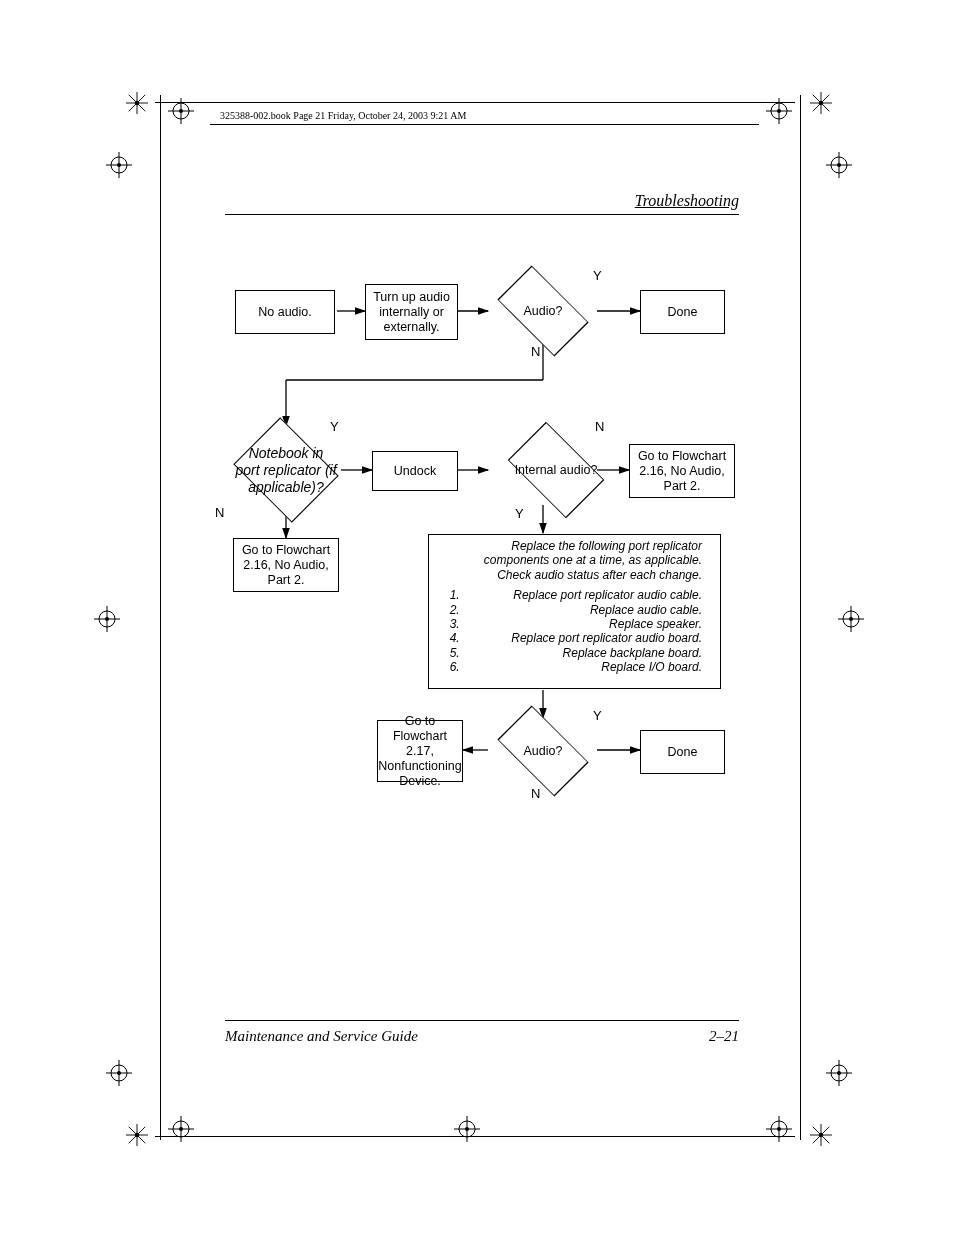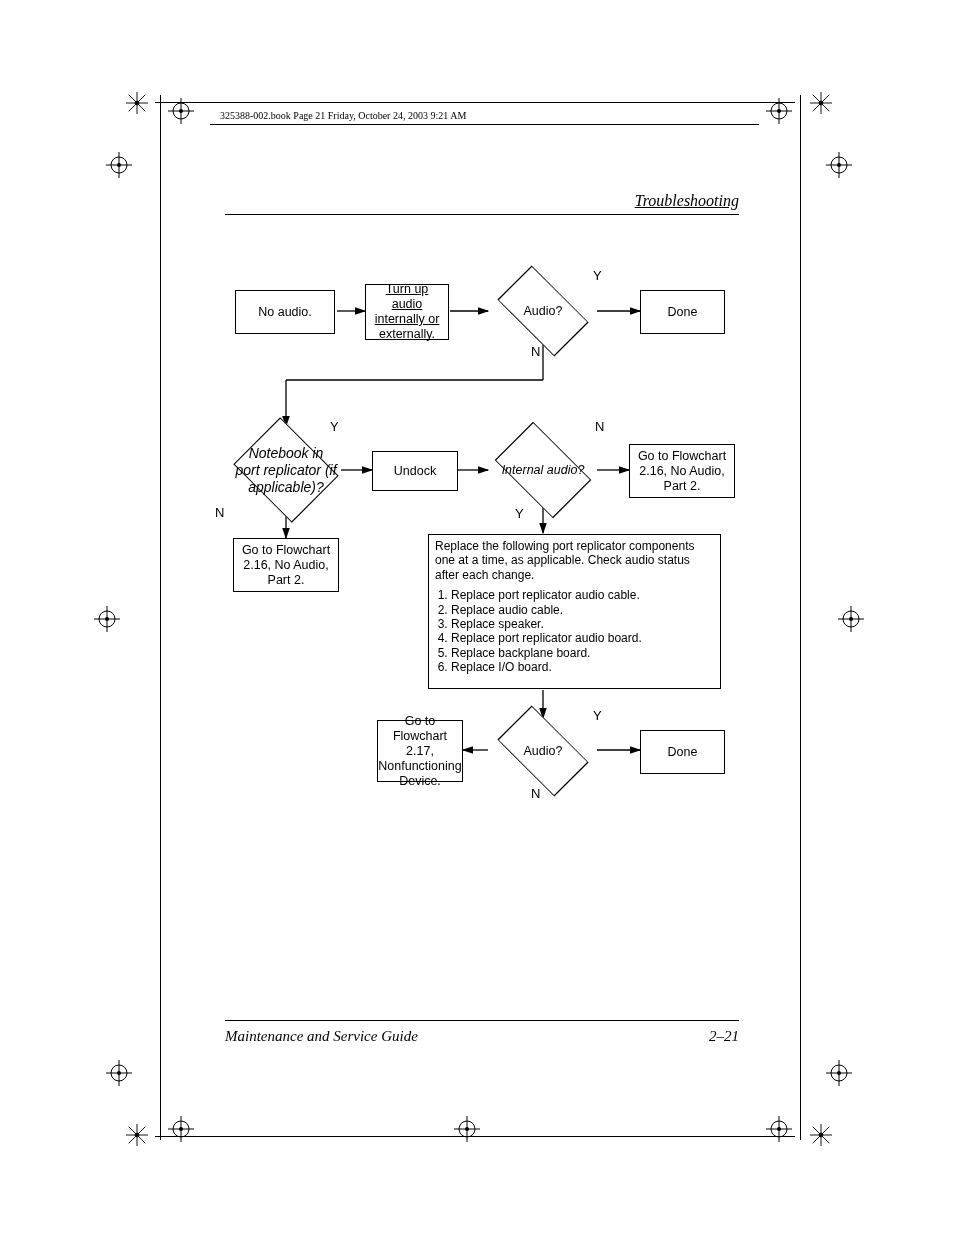--- a/index.html
+++ b/index.html
@@ -117,23 +117,24 @@
     line-height: 1.2;
     padding: 0 4px;
   }
   .label {
     position: absolute;
     font-size: 13px;
   }
   .bigbox {
     align-items: flex-start;
     justify-content: flex-start;
-    text-align: left;
+    text-align: right;
     font-size: 12px;
-    padding: 4px 6px;
+    padding: 4px 18px;
+    font-style: italic;
   }
   .bigbox .intro { margin-bottom: 6px; }
   .bigbox ol {
     margin: 0;
     padding-left: 16px;
   }
   .bigbox li { margin: 0; }
 
   
   .footer-rule {
@@ -342,38 +343,38 @@
 
         <line x1="318" y1="420" x2="318" y2="448" marker-end="url(#arrow)"></line>
 
         <line x1="372" y1="480" x2="415" y2="480" marker-end="url(#arrow)"></line>
 
         <line x1="263" y1="480" x2="238" y2="480" marker-end="url(#arrow)"></line>
       </g>
     </svg>
 
     <div class="box" style="left:10px; top:20px; width:100px; height:44px;">No audio.</div>
-    <div class="box" style="left:140px; top:14px; width:84px; height:56px;text-decoration:underline;">Turn up audio internally or externally.</div>
+    <div class="box" style="left:140px; top:14px; width:93px; height:56px;">Turn up audio internally or externally.</div>
 
     <div class="diamond-wrap" style="left:263px; top:8px; width:110px; height:66px;">
       <div class="diamond-shape" style="width:60px; height:60px; transform: translate(-50%,-50%) rotate(45deg) scaleX(1.3) scaleY(0.78);"></div>
       <div class="diamond-text">Audio?</div>
     </div>
     <div class="box" style="left:415px; top:20px; width:85px; height:44px;">Done</div>
 
     <div class="label" style="left:368px; top:-2px;">Y</div>
     <div class="label" style="left:306px; top:74px;">N</div>
 
     <div class="diamond-wrap" style="left:6px; top:156px; width:110px; height:88px;">
       <div class="diamond-shape" style="width:70px; height:70px; transform: translate(-50%,-50%) rotate(45deg) scaleX(1.15) scaleY(0.92);"></div>
       <div class="diamond-text" style="font-size:14px;font-style:italic;">Notebook in port replicator (if applicable)?</div>
     </div>
     <div class="box" style="left:147px; top:181px; width:86px; height:40px;">Undock</div>
 
-    <div class="diamond-wrap" style="left:263px; top:162px; width:110px; height:76px;font-style:italic;">
+    <div class="diamond-wrap" style="left:276px; top:162px; width:110px; height:76px;">
       <div class="diamond-shape" style="width:64px; height:64px; transform: translate(-50%,-50%) rotate(45deg) scaleX(1.25) scaleY(0.82);"></div>
       <div class="diamond-text">Internal audio?</div>
     </div>
     <div class="box" style="left:404px; top:174px; width:106px; height:54px;">Go to Flowchart 2.16, No Audio, Part 2.</div>
 
     <div class="label" style="left:105px; top:149px;">Y</div>
     <div class="label" style="left:-10px; top:235px;">N</div>
     <div class="label" style="left:370px; top:149px;">N</div>
     <div class="label" style="left:290px; top:236px;">Y</div>
 

